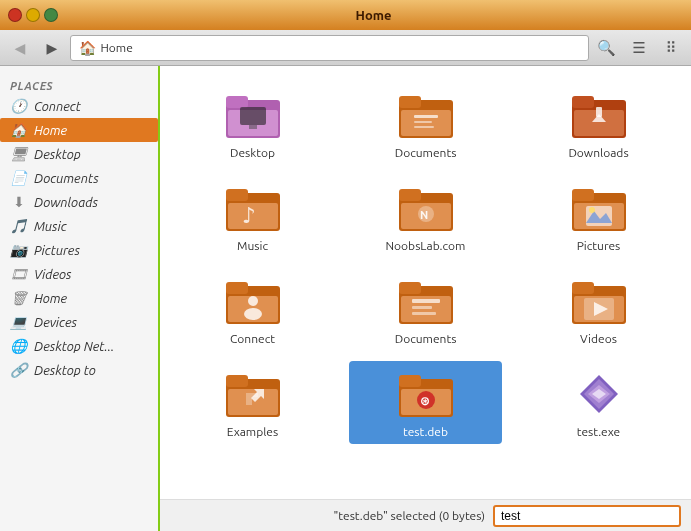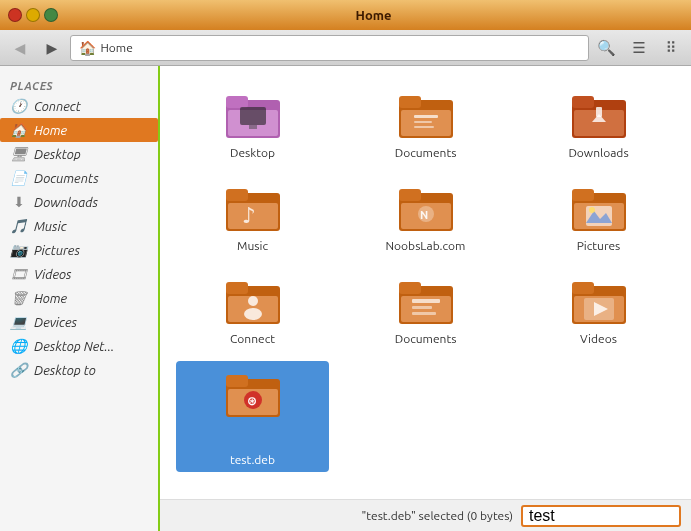--- a/index.html
+++ b/index.html
@@ -160,21 +160,21 @@
     .file-item {
       display: flex;
       flex-direction: column;
       align-items: center;
       padding: 6px;
       border-radius: 4px;
       cursor: pointer;
       min-width: 80px;
     }
     .file-item.selected { background: #4a90d9; }
-    .file-item.selected .file-label { color: white; margin-top: 28px; }
+    .file-item.selected .file-label { color: white; }
     .file-icon {
       width: 54px;
       height: 54px;
       margin-bottom: 4px;
       display: flex;
       align-items: center;
       justify-content: center;
     }
     .file-label {
       font-size: 12px;
@@ -195,26 +195,26 @@
       align-items: center;
       justify-content: flex-end;
       padding: 0 10px;
       gap: 8px;
     }
     .status-text {
       font-size: 12px;
       color: #333;
     }
     .search-input {
-      width: 160px;
+      width: 188px;
       height: 22px;
       border: 2px solid #e07820;
       border-radius: 3px;
       padding: 2px 6px;
-      font-size: 16px;
+      font-size: 12px;
       outline: none;
     }
 
     
     .folder-svg { width: 54px; height: 54px; }
   </style>
 </head>
 <body>
 
 <div class="titlebar">
@@ -419,35 +419,60 @@
             <rect x="0" y="8" width="22" height="12" rx="3" fill="#d07020"></rect>
             <rect x="2" y="22" width="50" height="26" rx="2" fill="#e09050"></rect>
 
             <rect x="12" y="24" width="30" height="22" rx="2" fill="white" opacity="0.3"></rect>
             <polygon points="22,28 22,42 36,35" fill="white" opacity="0.8"></polygon>
           </svg>
         </div>
         <span class="file-label">Videos</span>
       </div>
 
+      <div class="file-item">
+        <div class="file-icon">
+          <svg class="folder-svg" viewBox="0 0 54 54" xmlns="http://www.w3.org/2000/svg">
+            <rect x="0" y="12" width="54" height="38" rx="3" fill="#c06010"></rect>
+            <rect x="0" y="8" width="22" height="12" rx="3" fill="#d07020"></rect>
+            <rect x="2" y="22" width="50" height="26" rx="2" fill="#e09050"></rect>
+
+            <polygon points="20,38 20,26 32,26 32,30 26,30 26,38" fill="white" opacity="0.3"></polygon>
+            <polygon points="28,22 38,22 38,32 35,29 29,35 25,31 31,25" fill="white" opacity="0.8"></polygon>
+          </svg>
+        </div>
+        <span class="file-label">Examples</span>
+      </div>
 
       <div class="file-item selected">
         <div class="file-icon">
           <svg class="folder-svg" viewBox="0 0 54 54" xmlns="http://www.w3.org/2000/svg">
             <rect x="0" y="12" width="54" height="38" rx="3" fill="#c06010"></rect>
             <rect x="0" y="8" width="22" height="12" rx="3" fill="#d07020"></rect>
             <rect x="2" y="22" width="50" height="26" rx="2" fill="#e09050"></rect>
 
             <circle cx="27" cy="33" r="9" fill="#cc2222" opacity="0.85"></circle>
             <text x="21" y="38" font-size="12" fill="white" font-weight="bold">⊛</text>
           </svg>
         </div>
         <span class="file-label">test.deb</span>
       </div>
 
+      <div class="file-item">
+        <div class="file-icon">
+          <svg class="folder-svg" viewBox="0 0 54 54" xmlns="http://www.w3.org/2000/svg">
+
+            <polygon points="27,8 46,27 27,46 8,27" fill="#8060c0"></polygon>
+            <polygon points="27,12 42,27 27,42 12,27" fill="#a080d0"></polygon>
+            <polygon points="27,18 38,27 27,36 16,27" fill="#c0a0e0"></polygon>
+            <polygon points="27,22 34,27 27,32 20,27" fill="white" opacity="0.6"></polygon>
+          </svg>
+        </div>
+        <span class="file-label">test.exe</span>
+      </div>
 
     </div>
 
     <div class="status-bar">
       <span class="status-text">"test.deb" selected  (0 bytes)</span>
       <input class="search-input" type="text" value="test" style="">
     </div>
   </div>
 
 </div>

